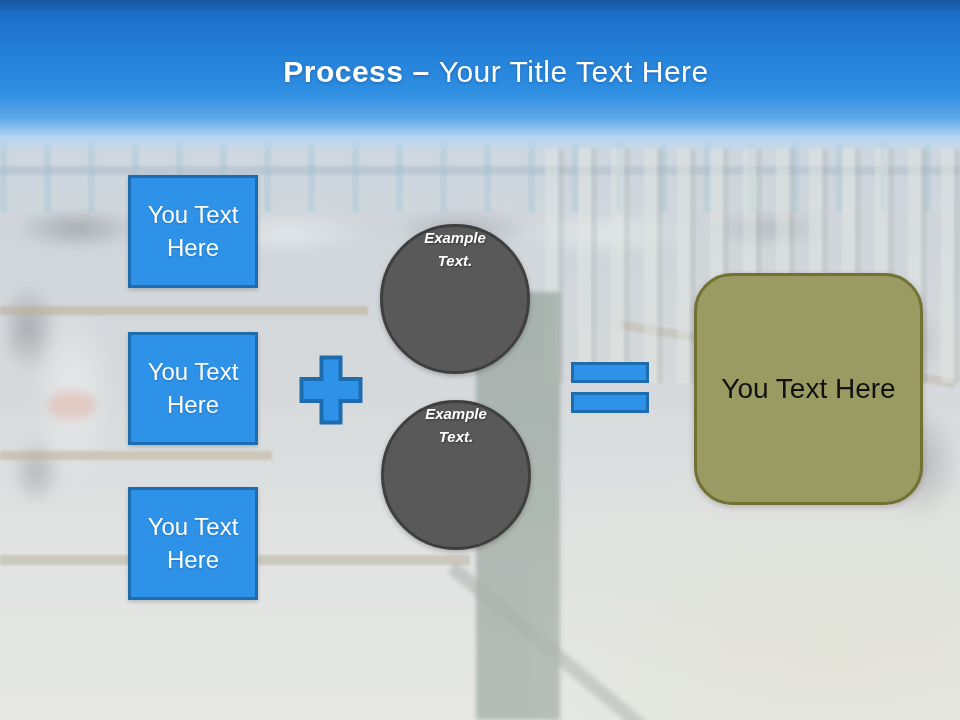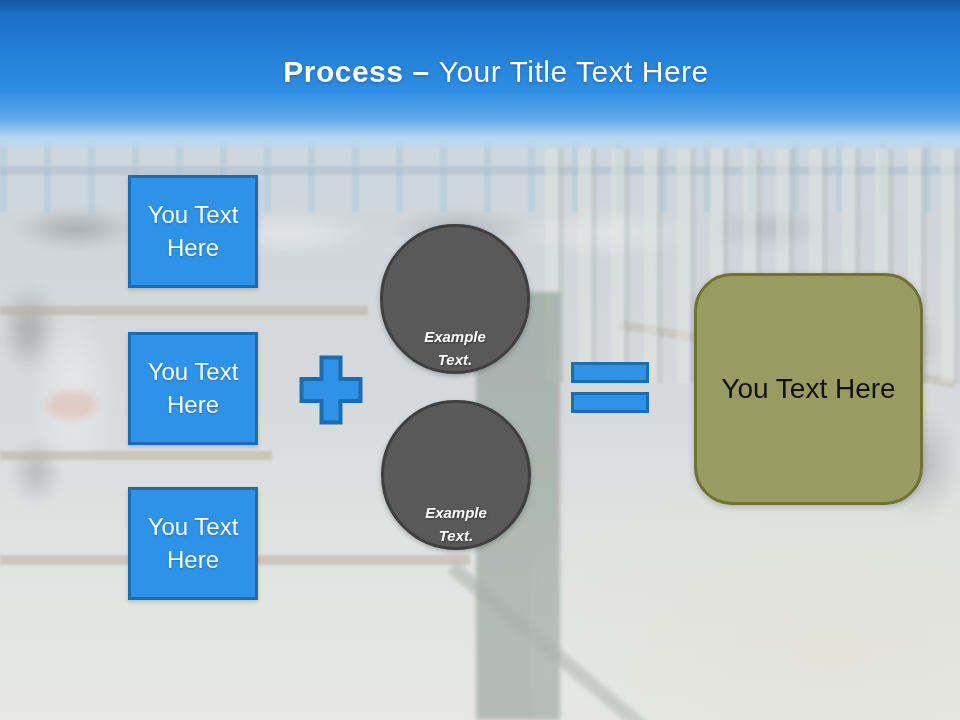--- a/index.html
+++ b/index.html
@@ -100,21 +100,21 @@
     color:#fff;font-size:24px;line-height:1.35;
     text-shadow:0 1px 2px rgba(0,40,90,.3);
     box-shadow:0 2px 4px rgba(0,0,0,.18);
   }
   .blue-box .inner{width:105px;}
   #box1{top:175px;} #box2{top:332px;} #box3{top:487px;}
   .circle{
     width:150px;height:150px;border-radius:50%;
     background:var(--circle_gray,#595959);
     border:3px solid var(--circle_gray_border,#3F3F3F);
-    display:flex;align-items:flex-end;justify-content:center;text-align:center;
+    display:flex;align-items:flex-start;justify-content:center;text-align:center;
     color:#fff;font-size:15px;font-weight:bold;font-style:italic;line-height:1.5;
     text-shadow:1px 1px 2px rgba(0,0,0,.4);
     box-shadow:0 2px 5px rgba(0,0,0,.25);
   }
   .circle .inner{width:84px;}
   #circle1{left:359px;top:224px;}
   #circle2{left:360px;top:400px;}
   .equals-bar{
     width:78px;height:21px;left:550px;
     background:var(--accent_blue,#2E93E8);

